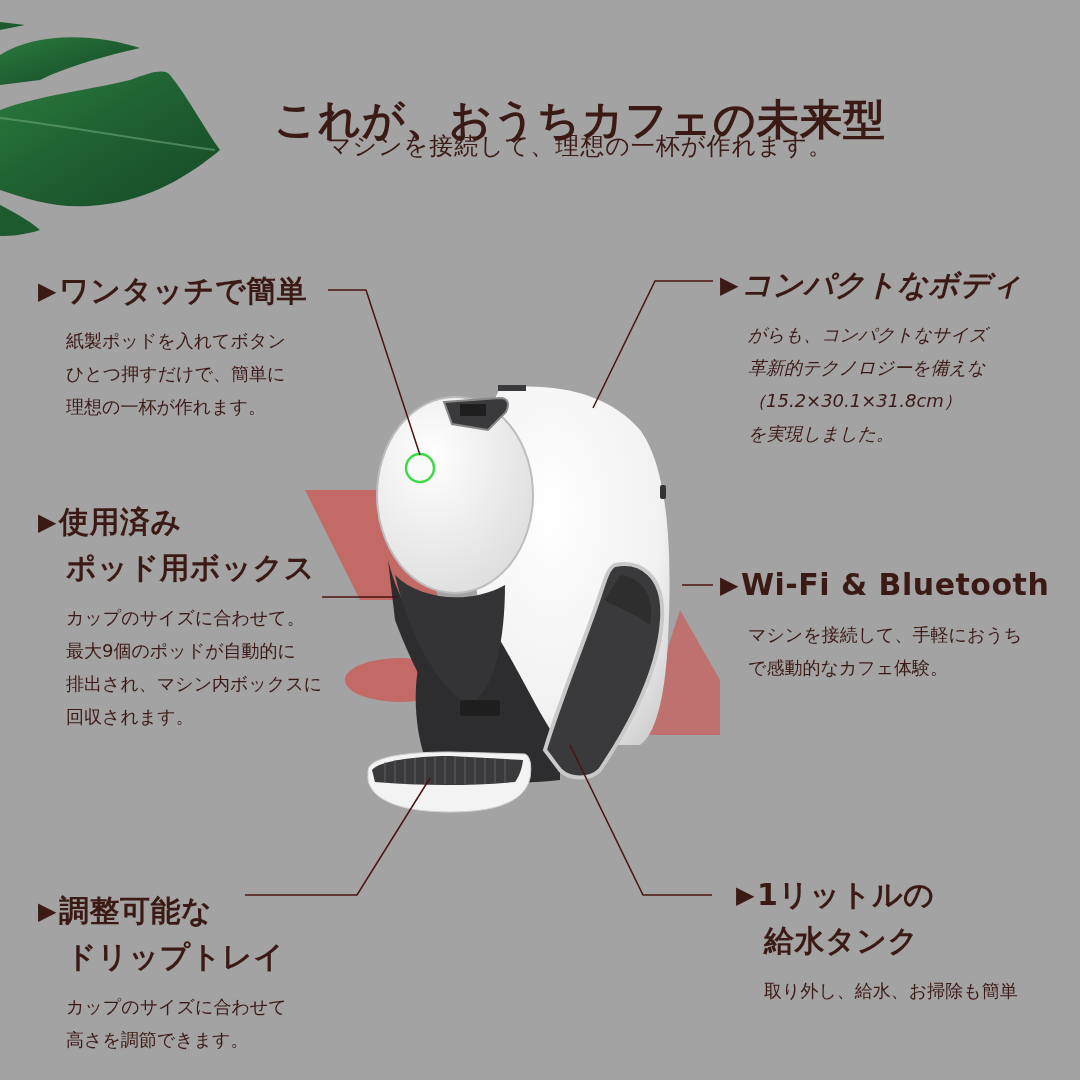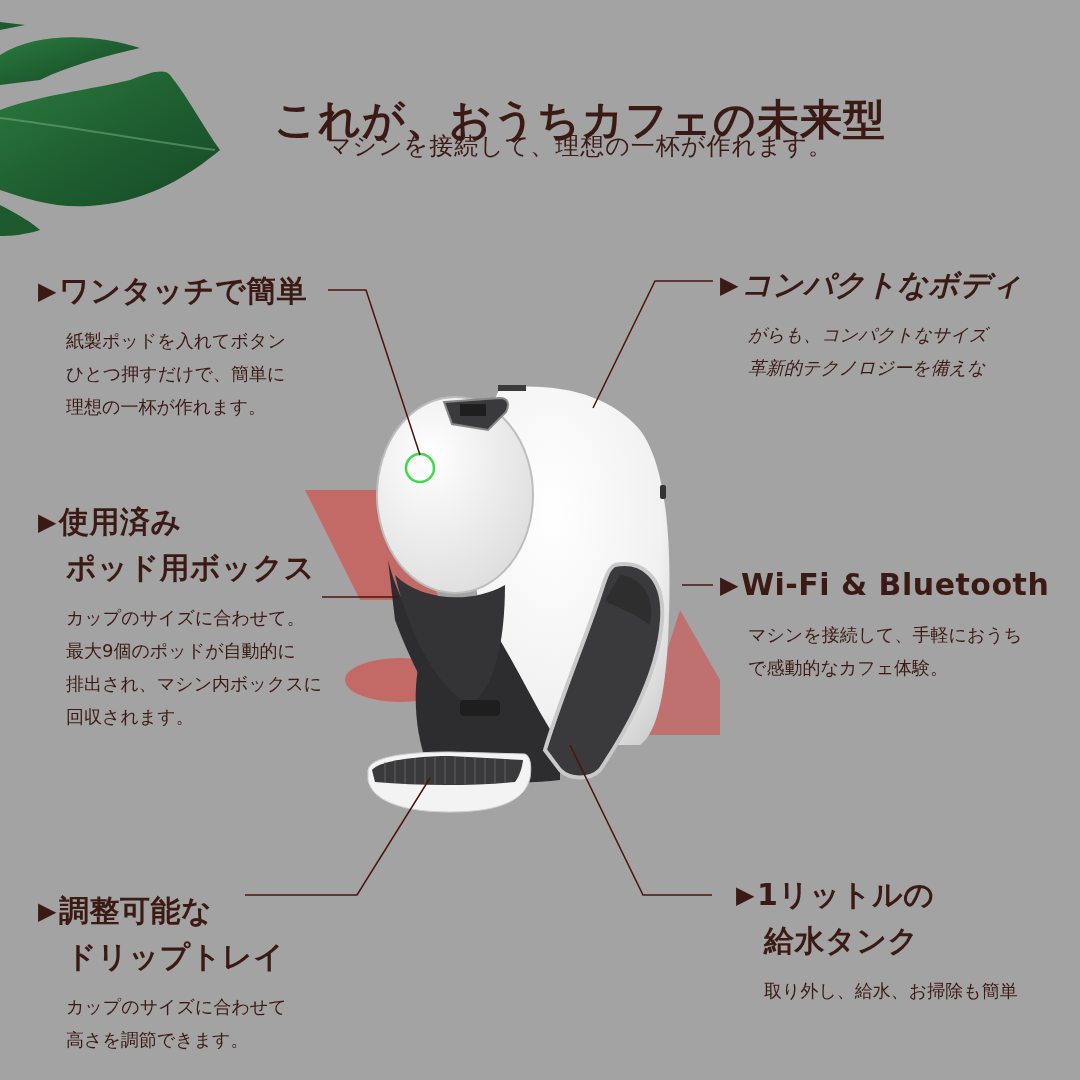--- a/index.html
+++ b/index.html
@@ -135,20 +135,22 @@
     </div>
   </div>
 
   <div class="feature" style="left:720px;top:262px;font-style:italic;">
     <div class="feat-head">
       <span class="arrow">▶</span><span>コンパクトなボディ</span>
     </div>
     <div class="feat-body">
       <div>がらも、コンパクトなサイズ</div>
       <div>革新的テクノロジーを備えな</div>
+      <div>（15.2×30.1×31.8cm）</div>
+      <div>を実現しました。</div>
     </div>
   </div>
 
   <div class="feature" style="left:38px;top:499px;">
     <div class="feat-head">
       <span class="arrow">▶</span><span>使用済み</span>
       <span class="line2">ポッド用ボックス</span>
     </div>
     <div class="feat-body">
       <div>カップのサイズに合わせて。</div>

